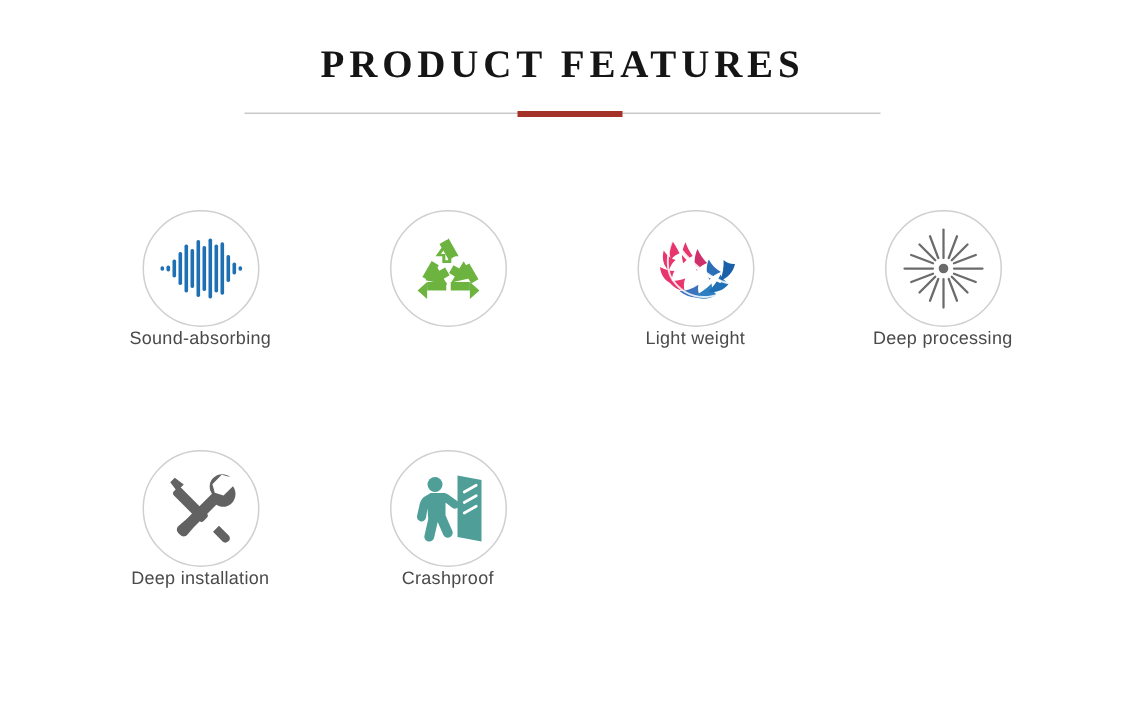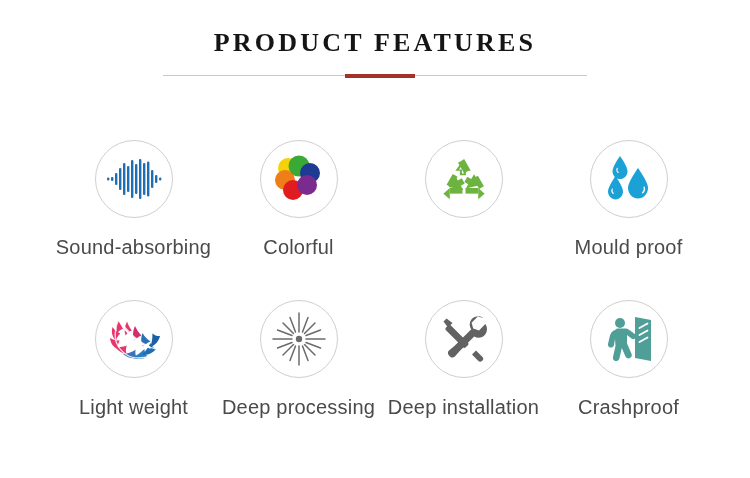--- a/index.html
+++ b/index.html
@@ -89,23 +89,22 @@
     height: 78px;
     border-radius: 50%;
     border: 1px solid #cfcfcf;
     background: #ffffff;
     display: flex;
     align-items: center;
     justify-content: center;
     box-sizing: border-box;
   }
   .feature-label {
-    margin-top: 18px;
     font-family: "Liberation Sans", sans-serif;
-    font-size: 20px;
+    font-size: 12px;
     color: #4a4a4a;
     letter-spacing: 0.2px;
     white-space: nowrap;
     text-align: center;
   }
   svg { display: block; }
 </style>
 </head>
 <body>
 
@@ -138,33 +137,20 @@
             <rect x="41" y="5.5" width="2.4" height="35" rx="1.1"></rect>
             <rect x="45" y="14" width="2.4" height="18" rx="1.1"></rect>
             <rect x="49" y="19" width="2.4" height="8" rx="1.1"></rect>
             <rect x="53" y="21.5" width="2.4" height="3" rx="1.1"></rect>
           </g>
         </svg>
       </div>
       <div class="feature-label">Sound-absorbing</div>
     </div>
 
-    <div class="feature">
-      <div class="icon-circle">
-        <svg width="50" height="50" viewBox="0 0 50 50">
-          <circle cx="14" cy="14" r="10" fill="#f5d10a"></circle>
-          <circle cx="11" cy="26" r="10" fill="#ef7d18"></circle>
-          <circle cx="19" cy="36" r="10" fill="#e01c21"></circle>
-          <circle cx="25" cy="12" r="10.5" fill="#3aa935"></circle>
-          <circle cx="36" cy="19" r="10" fill="#1f3a93"></circle>
-          <circle cx="33" cy="31" r="10" fill="#7b2b8f"></circle>
-        </svg>
-      </div>
-      <div class="feature-label">Colorful</div>
-    </div>
 
     <div class="feature">
       <div class="icon-circle">
         <svg width="48" height="48" viewBox="0 0 64 64">
           <g fill="#6cb33f">
             <path d="M32 5 L41 21 L34.5 21 L34.5 27 L26.5 27 L26.5 21 L20.5 21 Z
                      M32 9.5 L25.3 19.2 L29.2 19.2 L29.2 24.6 L31.8 24.6 L31.8 19.2 L35 19.2 Z"></path>
             <path d="M30.5 6.5 L38.6 20.6 L32.2 24.4 L24 10.2 Z"></path>
             <path d="M11.5 42.5 L20 27.5 L23.8 34 L29 31 L33 38 L27.8 41 L31 46.5 Z"></path>
             <path d="M8.8 39.5 L17 25.3 L23.4 29 L15.2 43.2 Z"></path>
@@ -172,33 +158,20 @@
             <path d="M50.5 27.5 L58.6 41.5 L52.2 45.3 L44 31.2 Z"></path>
             <path d="M13 44 L30 44 L30 51.5 L13 51.5 Z"></path>
             <path d="M13 44 L13 59 L4.5 51.5 Z"></path>
             <path d="M51 44 L34 44 L34 51.5 L51 51.5 Z"></path>
             <path d="M51 44 L51 59 L59.5 51.5 Z"></path>
           </g>
         </svg>
       </div>
     </div>
 
-    <div class="feature">
-      <div class="icon-circle">
-        <svg width="48" height="50" viewBox="0 0 48 50">
-          <path d="M15 2 C15 2 7.5 12.5 7.5 17.2 C7.5 21.6 10.9 25 15 25 C19.1 25 22.5 21.6 22.5 17.2 C22.5 12.5 15 2 15 2 Z" fill="#1ca1d6"></path>
-          <path d="M10.5 22 C10.5 22 3 32.8 3 37.6 C3 42 6.4 45.5 10.5 45.5 C14.6 45.5 18 42 18 37.6 C18 32.8 10.5 22 10.5 22 Z" fill="#1ca1d6"></path>
-          <path d="M33 14 C33 14 23 27.8 23 34 C23 39.8 27.5 44.5 33 44.5 C38.5 44.5 43 39.8 43 34 C43 27.8 33 14 33 14 Z" fill="#1ca1d6"></path>
-          <path d="M13.2 18.5 C12 17.6 11.6 15.8 12.2 14.2" stroke="#ffffff" stroke-width="1.1" fill="none" stroke-linecap="round"></path>
-          <path d="M8.2 39.5 C7 38.5 6.6 36.6 7.3 35" stroke="#ffffff" stroke-width="1.1" fill="none" stroke-linecap="round"></path>
-          <path d="M37.6 38.8 C39.2 37.4 39.8 35.2 39.2 33.2" stroke="#ffffff" stroke-width="1.3" fill="none" stroke-linecap="round"></path>
-        </svg>
-      </div>
-      <div class="feature-label">Mould proof</div>
-    </div>
 
     <div class="feature">
       <div class="icon-circle">
         <svg width="56" height="46" viewBox="0 0 56 46">
           <g>
             <path d="M13 3 C10 8 9.5 13 11.5 17 C13 15 15 13.5 17 12.8 C15.4 10 14 6.5 13 3 Z" fill="#e8356d"></path>
             <path d="M6.5 11 C5 16.5 6.5 21.5 10 24.5 C10.8 21.5 12.4 19 14.4 17.4 C11 16.2 8.2 14 6.5 11 Z" fill="#e8356d"></path>
             <path d="M4 22 C4.5 27.5 7.5 31.5 12 33 C11.6 30 12.2 27 13.6 24.6 C10 24.6 6.5 23.6 4 22 Z" fill="#e8356d"></path>
             <path d="M21 5.5 C18.5 10.5 18 15.5 19.6 19.5 C21.4 17.2 23.6 15.5 25.8 14.6 C23.8 12 22.2 8.8 21 5.5 Z" fill="#e8356d"></path>
             <path d="M9.5 31 C12 35 16 37.5 20.5 38 C19.6 35.3 19.8 32.2 20.8 29.6 C16.8 31 12.8 31.6 9.5 31 Z" fill="#e8356d"></path>

